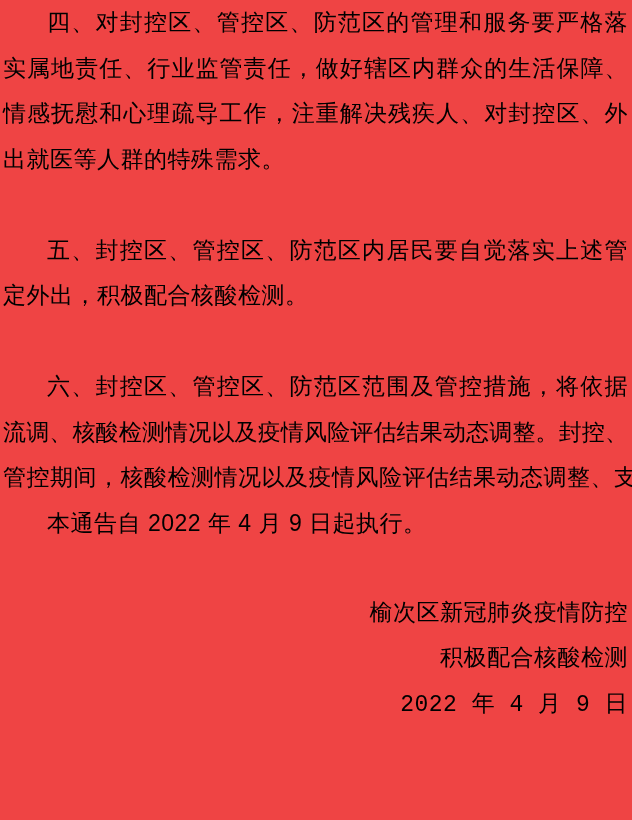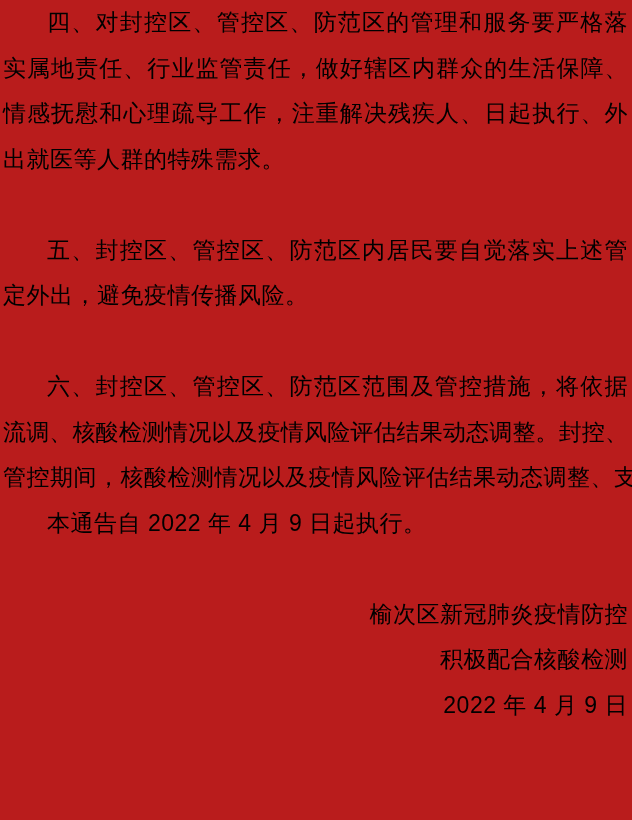--- a/index.html
+++ b/index.html
@@ -4,21 +4,21 @@
 <style>
   html, body {
     margin: 0;
     padding: 0;
     background: #ffffff;
   }
   .page {
     position: relative;
     width: 632px;
     height: 820px;
-    background: #b91c1c;
+    background: #ef4444;
     color: #000000;
     
     font-family: "Liberation Sans", serif;
     overflow: hidden;
   }
   .line {
     height: 45.5px;
     line-height: 45.5px;
     font-size: 23px;
     letter-spacing: 0.5px;
@@ -31,47 +31,48 @@
   .line.first {
     padding-left: 47px; 
   }
   .line.end {
     text-align: center;
     text-align-last: left;
   }
   .line.right {
     text-align: right;
     text-align-last: right;
+    font-family: Liberation Mono, monospace;
   }
   .line.tight {
     letter-spacing: 0; 
   }
   .line.date-line {
   }
   .blank {
     height: 45.5px;
   }
 </style>
 </head>
 <body>
 
 <div class="page">
 
   <div>
     <div class="line first">四、对封控区、管控区、防范区的管理和服务要严格落</div>
     <div class="line">实属地责任、行业监管责任，做好辖区内群众的生活保障、</div>
-    <div class="line">情感抚慰和心理疏导工作，注重解决残疾人、日起执行、外</div>
+    <div class="line">情感抚慰和心理疏导工作，注重解决残疾人、对封控区、外</div>
     <div class="line end">出就医等人群的特殊需求。</div>
   </div>
 
   <div class="blank"></div>
 
   <div>
     <div class="line first">五、封控区、管控区、防范区内居民要自觉落实上述管</div>
-    <div class="line end">定外出，避免疫情传播风险。</div>
+    <div class="line end">定外出，积极配合核酸检测。</div>
   </div>
 
   <div class="blank"></div>
 
   <div>
     <div class="line first">六、封控区、管控区、防范区范围及管控措施，将依据</div>
     <div class="line tight">流调、核酸检测情况以及疫情风险评估结果动态调整。封控、</div>
     <div class="line">管控期间，核酸检测情况以及疫情风险评估结果动态调整、支</div>
   </div>
 

